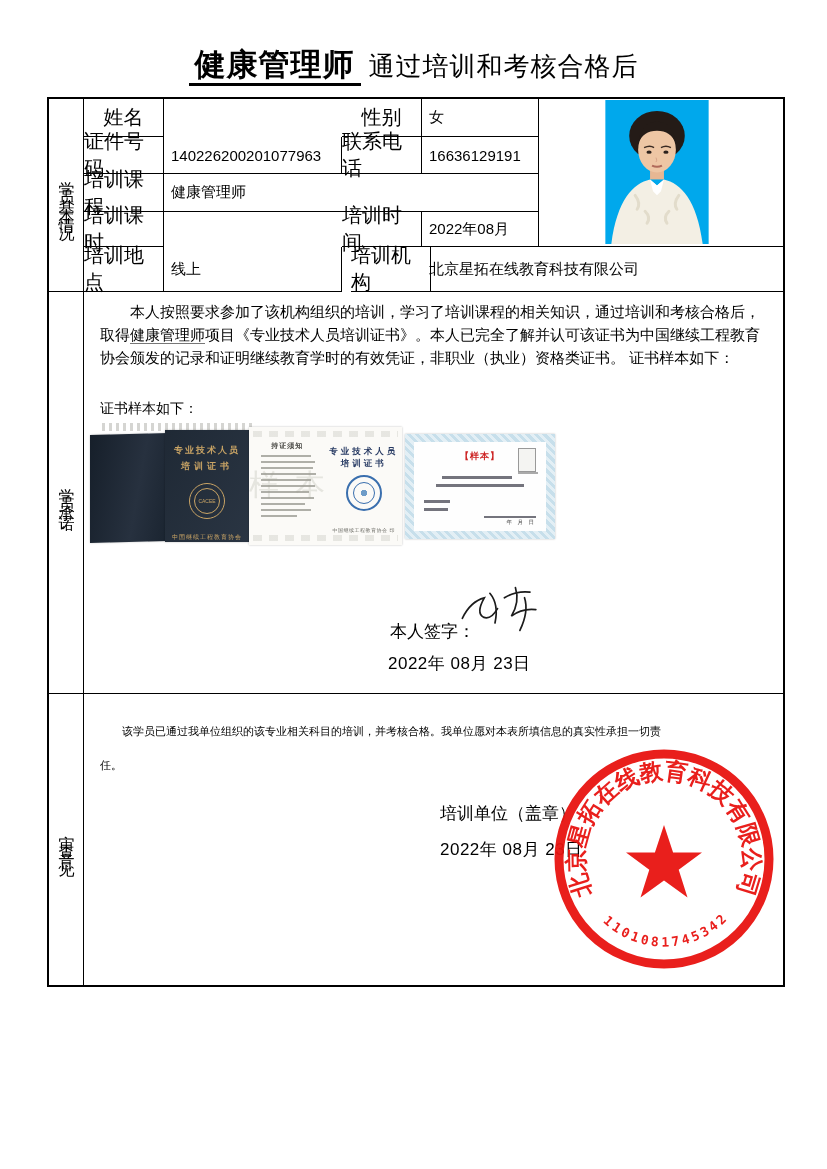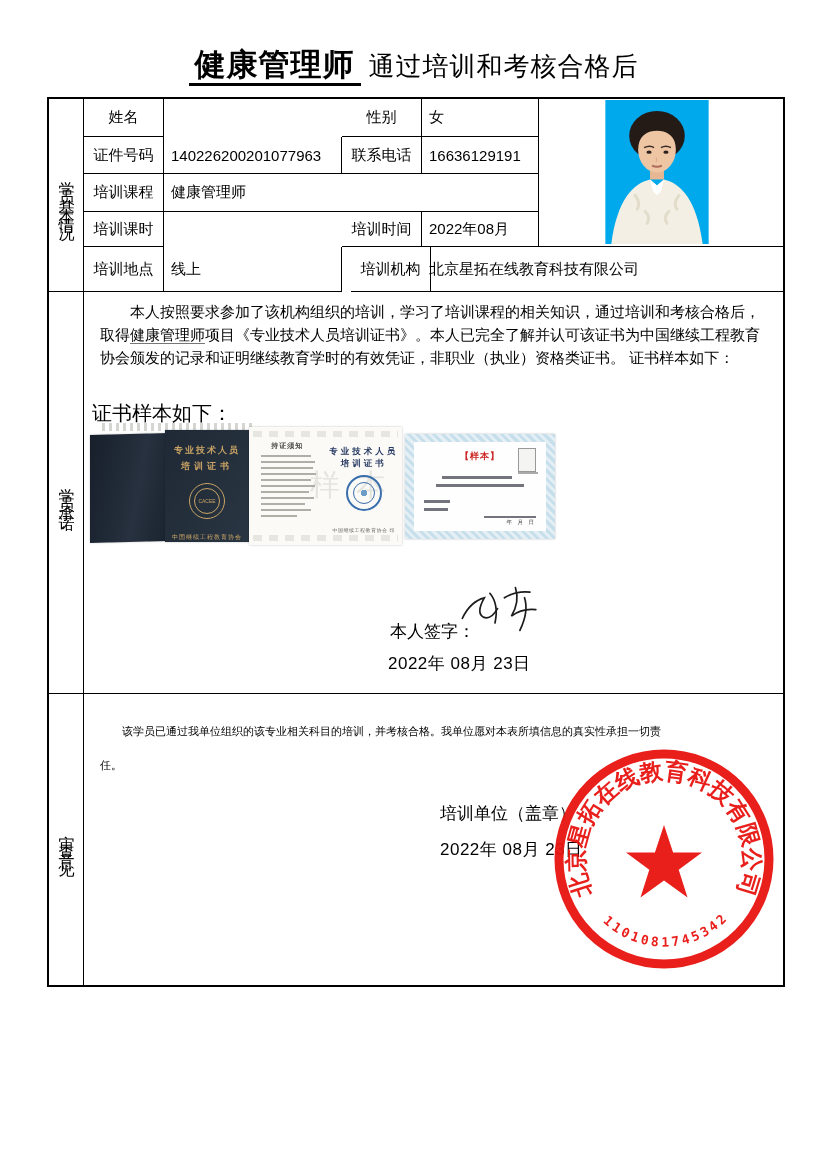--- a/index.html
+++ b/index.html
@@ -9,50 +9,50 @@
     overflow:hidden;
   }
   .title-wrap{position:absolute;left:0;top:44px;width:827px;text-align:center;white-space:nowrap;}
   .title-program{font-size:31px;font-weight:bold;border-bottom:3px solid #000;padding:0 6px 1px 6px;letter-spacing:1px;}
   .title-suffix{font-size:26px;font-weight:500;margin-left:8px;letter-spacing:1px;}
 
   .doc-table{position:absolute;left:47px;top:97px;width:734px;height:886px;border:2px solid #000;box-sizing:content-box;}
   .cell{position:absolute;box-sizing:border-box;border-right:1.5px solid #000;border-bottom:1.5px solid #000;overflow:visible;}
   .cell.no-r{border-right:none;}
   .cell.no-b{border-bottom:none;}
-  .lbl{display:flex;align-items:center;justify-content:center;font-size:15px;}
+  .lbl{display:flex;align-items:center;justify-content:center;font-size:20px;}
   .val{display:flex;align-items:center;padding-left:7px;font-size:15px;}
   .vertical{writing-mode:vertical-rl;text-orientation:upright;letter-spacing:9px;font-size:16px;display:flex;align-items:center;justify-content:center;}
 
   
   .photo-cell{background:#fff;}
   .photo{position:absolute;left:66px;top:1px;width:104px;height:144px;}
 
   
   .commit-body{position:relative;font-size:15px;}
   .commit-p{position:absolute;left:16px;top:8px;width:664px;line-height:23px;text-indent:2em;margin:0;}
   .commit-p .u{text-decoration:underline;text-underline-offset:3px;text-decoration-color:#777;}
-  .sample-line{position:absolute;left:8px;top:108px;font-size:20px;}
+  .sample-line{position:absolute;left:16px;top:108px;font-size:14px;}
   .ghost{position:absolute;left:18px;top:131px;width:150px;height:8px;
     background:repeating-linear-gradient(90deg,#b4b4ae 0 3px,transparent 3px 7px);
     opacity:.55;filter:blur(.6px);}
 
   
   .cert{position:absolute;box-shadow:0 0 2px rgba(0,0,0,.25);}
   .cert1{left:6px;top:142px;width:78px;height:108px;background:linear-gradient(100deg,#161f2a,#27313f 60%,#1a2430);transform:skewY(-1.5deg);}
   .cert2{left:81px;top:138px;width:84px;height:112px;background:linear-gradient(120deg,#1f2935,#2a3543);color:#c9a465;text-align:center;}
   .cert2 .t1{font-size:9px;letter-spacing:2px;margin-top:14px;font-weight:bold;}
   .cert2 .t2{font-size:9px;letter-spacing:4px;margin-top:3px;font-weight:bold;}
   .cert2 .emblem{width:34px;height:34px;margin:10px auto 0 auto;border-radius:50%;border:1.5px solid #c9a465;display:flex;align-items:center;justify-content:center;}
   .cert2 .emblem-inner{width:24px;height:24px;border-radius:50%;border:1px solid #c9a465;font-size:5px;display:flex;align-items:center;justify-content:center;color:#c9a465;}
   .cert2 .org{font-size:6px;letter-spacing:1px;margin-top:14px;}
   .cert3{left:165px;top:135px;width:153px;height:118px;background:#fbfaf7;display:flex;}
   .cert3 .page{flex:1;position:relative;}
   .cert3 .wm-band{position:absolute;left:4px;right:4px;height:6px;background:repeating-linear-gradient(90deg,#d9d9d3 0 9px,transparent 9px 16px);opacity:.6;}
-  .cert3 .wm-big{position:absolute;left:0;top:38px;width:100%;text-align:right;font-size:30px;color:#d4d4cc;letter-spacing:16px;opacity:.55;}
+  .cert3 .wm-big{position:absolute;left:0;top:38px;width:100%;text-align:left;font-size:30px;color:#d4d4cc;letter-spacing:16px;opacity:.55;}
   .cert3 .ltitle{position:absolute;left:0;top:14px;width:100%;text-align:center;font-size:7px;font-weight:bold;color:#4a4a46;letter-spacing:1px;}
   .cert3 .tline{position:absolute;left:12px;height:2px;background:#9c9c94;opacity:.8;}
   .cert3 .rtitle{position:absolute;left:0;top:18px;width:100%;text-align:center;font-size:8.5px;font-weight:bold;color:#273a63;letter-spacing:3px;line-height:12px;white-space:pre-line;}
   .cert3 .seal-blue{position:absolute;left:50%;top:48px;transform:translateX(-50%);width:32px;height:32px;border-radius:50%;border:2px solid #3a6fae;display:flex;align-items:center;justify-content:center;}
   .cert3 .seal-blue-inner{width:20px;height:20px;border-radius:50%;border:1px solid #3a6fae;background:radial-gradient(circle,#6e9cc8 0 3px,transparent 3px);}
   .cert3 .rfoot{position:absolute;left:0;bottom:12px;width:100%;text-align:center;font-size:5px;color:#6a6a64;letter-spacing:.5px;}
   .cert4{left:321px;top:142px;width:150px;height:105px;background:#c7dfeb;
     background-image:repeating-linear-gradient(45deg,rgba(255,255,255,.5) 0 3px,transparent 3px 6px);}
   .cert4 .inner{position:absolute;left:9px;top:8px;right:9px;bottom:8px;background:#fefefe;}
   .cert4 .tag{position:absolute;left:0;top:8px;width:100%;text-align:center;font-size:9px;color:#cc2222;font-weight:bold;letter-spacing:1px;}

